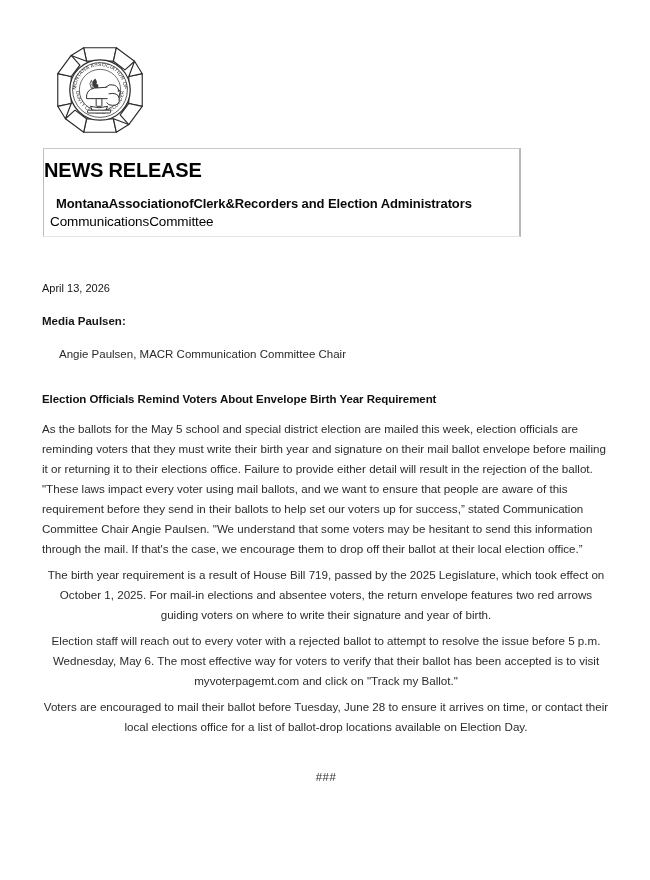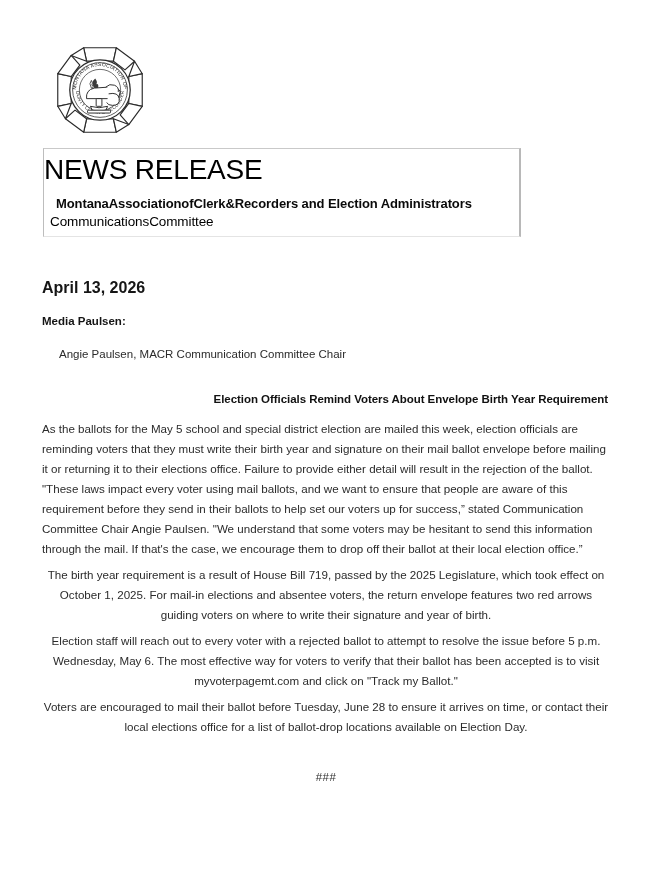--- a/index.html
+++ b/index.html
@@ -52,23 +52,23 @@
     border-bottom-color: #e4e4e4;
     border-left-color: #bdbdbd;
     border-top-color: #c9c9c9;
     box-sizing: border-box;
     padding: 0;
   }
   .news-release {
     position: absolute;
     left: 0px;
     top: 2px;
-    font-size: 28px;
+    font-size: 20px;
     line-height: 38px;
-    font-weight: normal;
+    font-weight: bold;
     letter-spacing: -0.2px;
     color: #000000;
     white-space: nowrap;
   }
   .org-line {
     position: absolute;
     left: 12px;
     top: 46px;
     font-size: 13px;
     line-height: 17px;
@@ -90,22 +90,22 @@
   }
 
   
   .meta {
     position: absolute;
     left: 42px;
     top: 280px;
     width: 520px;
   }
   .meta .date {
-    font-size: 16px;
-    font-weight: bold;
+    font-size: 11px;
+    font-weight: normal;
     line-height: 16px;
     color: #151515;
     margin: 0 0 17px 0;
   }
   .meta .contact-label {
     font-size: 11.5px;
     font-weight: bold;
     line-height: 16px;
     color: #151515;
     margin: 0 0 17px 0;
@@ -117,21 +117,21 @@
     color: #2b2b2b;
     margin: 17px;
   }
 
   
   .headline {
     position: absolute;
     left: 42px;
     top: 392px;
     width: 566px;
-    text-align: right;
+    text-align: left;
     font-size: 11.5px;
     font-weight: bold;
     line-height: 15px;
     color: #111111;
     letter-spacing: -0.05px;
   }
 
   
   .body-copy {
     position: absolute;

